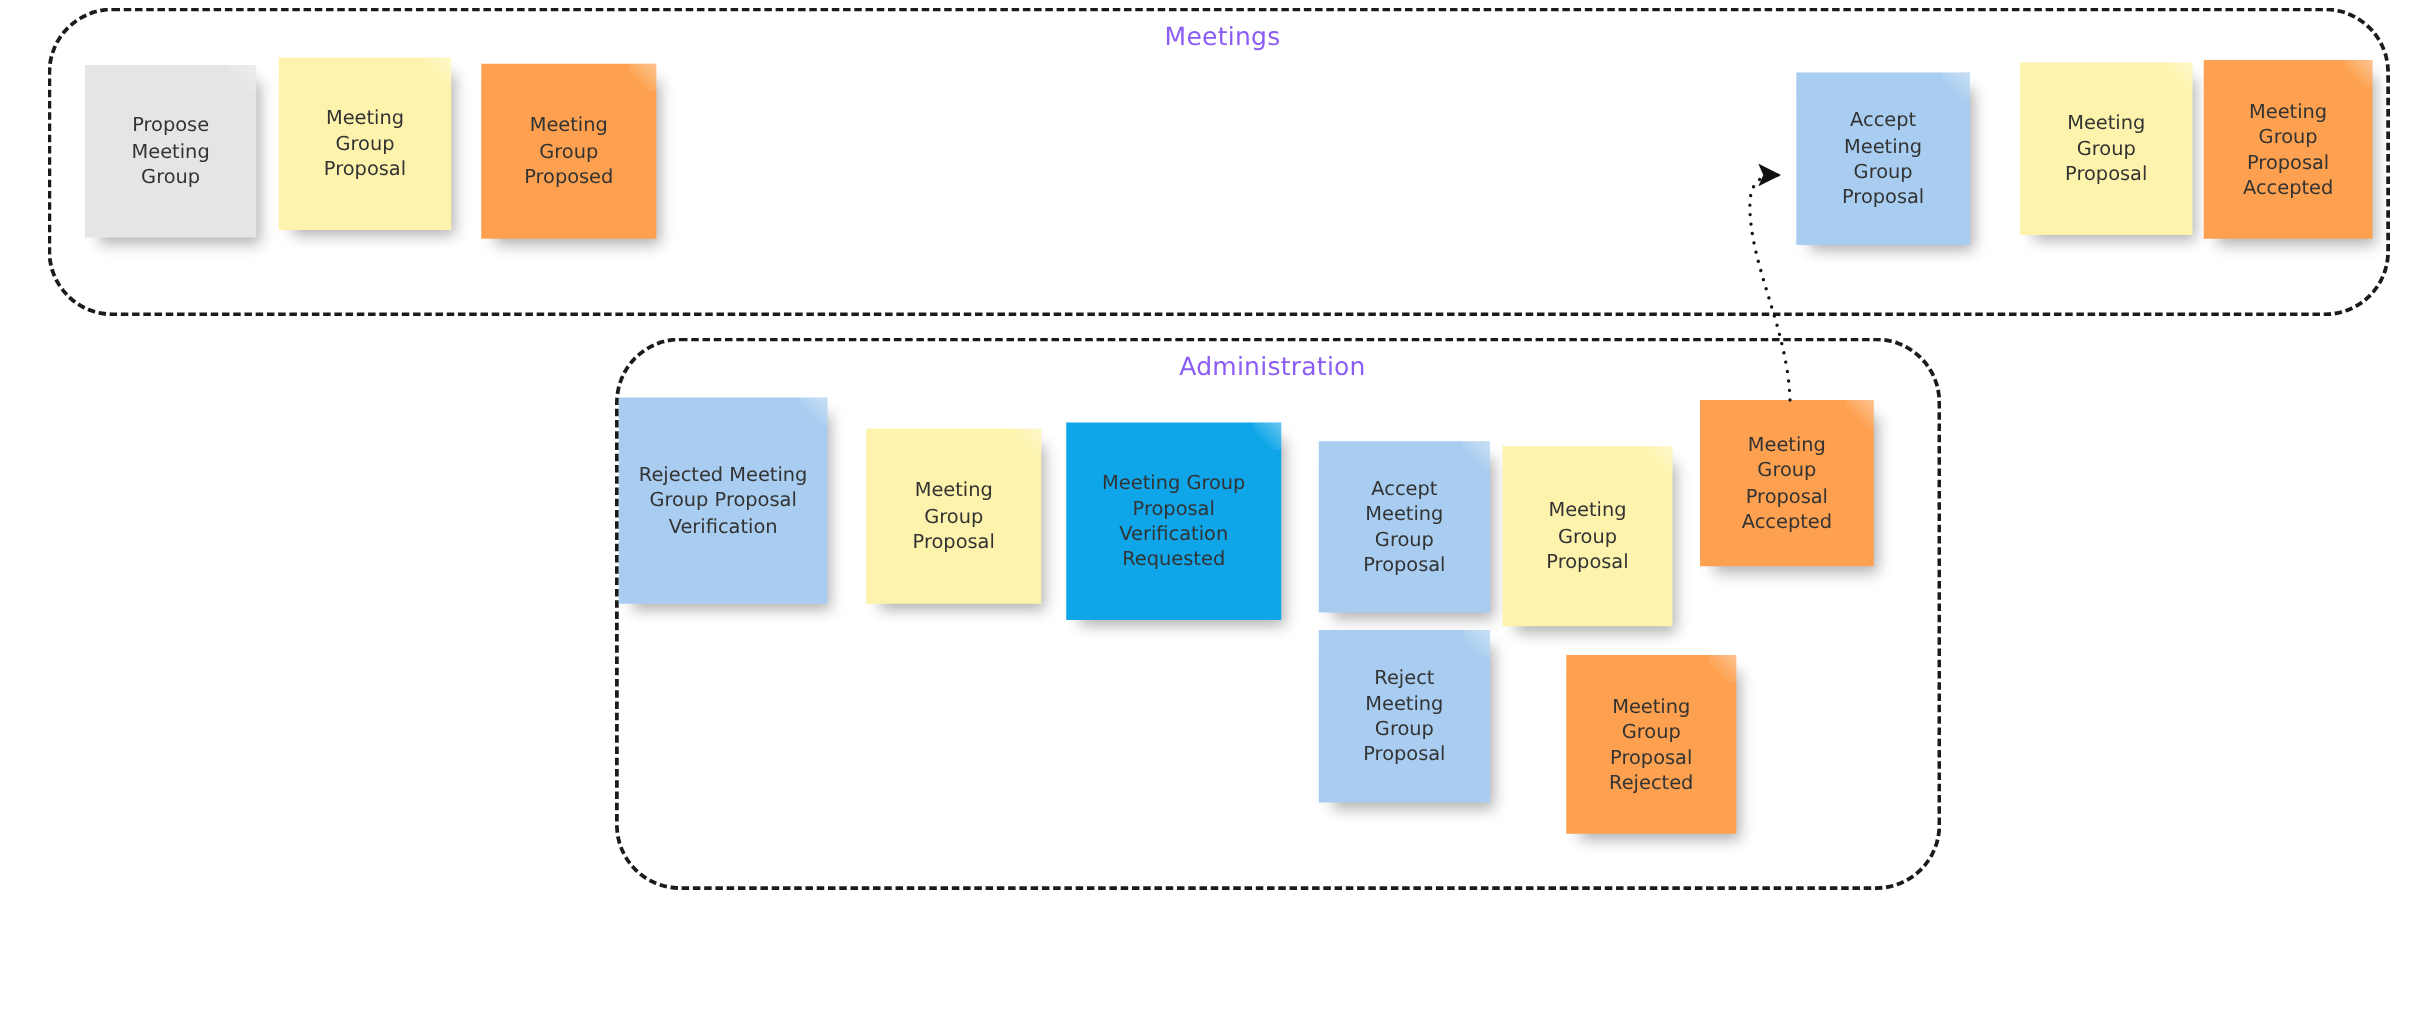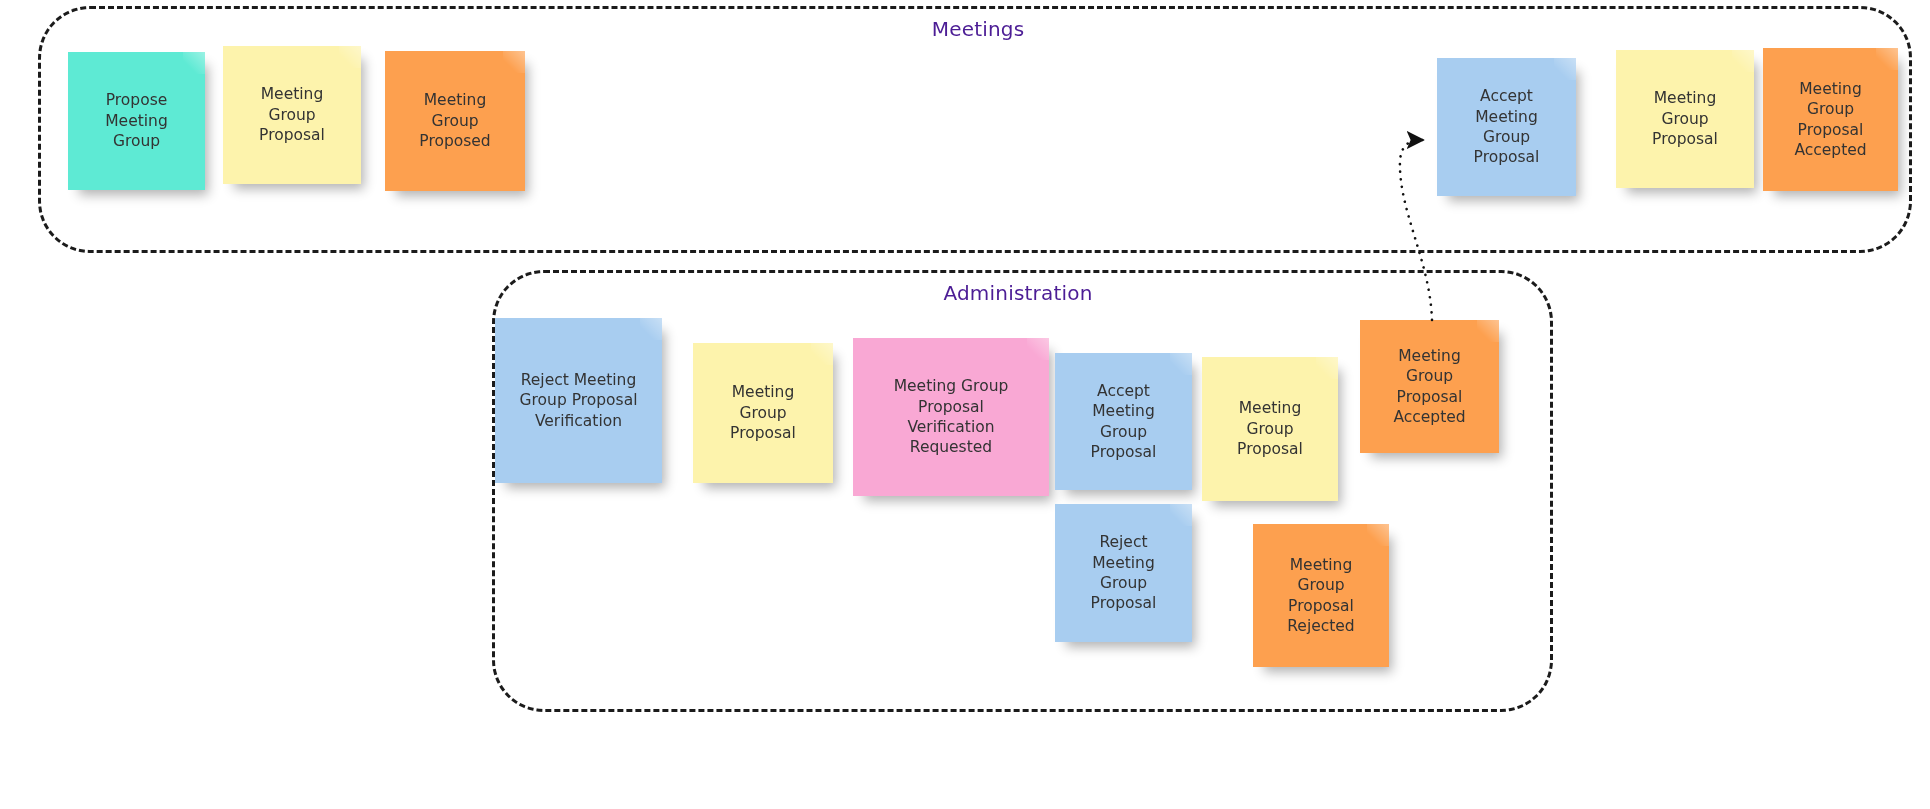--- a/index.html
+++ b/index.html
@@ -27,21 +27,21 @@
     border-radius: 52px;
     background: transparent;
   }
   .lane-title {
     position: absolute;
     top: 8px;
     left: 0;
     width: 100%;
     text-align: center;
     font-size: 20px;
-    color: #4c1d95;
+    color: #8b5cf6;
     letter-spacing: .2px;
     white-space: nowrap;
     pointer-events: none;
   }
 
   
   .note {
     position: absolute;
     box-sizing: border-box;
     display: flex;
@@ -86,47 +86,47 @@
 
   <div class="lane" id="lane-meetings" style="left: 38px; top: 6px; width: 1874px; height: 247px; border-color: rgb(27, 27, 27);">
     <div class="lane-title" style="left: 537px; width: 800px;">Meetings</div>
   </div>
 
   <div class="lane" id="lane-administration" style="left: 492px; top: 270px; width: 1061px; height: 442px; border-color: rgb(27, 27, 27);">
     <div class="lane-title" style="left: 123px; width: 800px;">Administration</div>
   </div>
 
   <div id="notes-layer">
-      <div class="note blue" style="left: 68px; top: 52px; width: 137px; height: 138px; background: #5eead4;"><span>Propose
+      <div class="note blue" style="left: 68px; top: 52px; width: 137px; height: 138px; background: #e5e5e5;"><span>Propose
 Meeting
 Group</span></div>
       <div class="note yellow" style="left: 223px; top: 46px; width: 138px; height: 138px; background: rgb(253, 243, 172);"><span>Meeting
 Group
 Proposal</span></div>
       <div class="note orange" style="left: 385px; top: 51px; width: 140px; height: 140px; background: rgb(253, 160, 79);"><span>Meeting
 Group
 Proposed</span></div>
       <div class="note blue" style="left: 1437px; top: 58px; width: 139px; height: 138px; background: rgb(168, 205, 240);"><span>Accept
 Meeting
 Group
 Proposal</span></div>
       <div class="note yellow" style="left: 1616px; top: 50px; width: 138px; height: 138px; background: rgb(253, 243, 172);"><span>Meeting
 Group
 Proposal</span></div>
       <div class="note orange" style="left: 1763px; top: 48px; width: 135px; height: 143px; background: rgb(253, 160, 79);"><span>Meeting
 Group
 Proposal
 Accepted</span></div>
-      <div class="note blue" style="left: 495px; top: 318px; width: 167px; height: 165px; background: rgb(168, 205, 240);"><span>Reject Meeting
+      <div class="note blue" style="left: 495px; top: 318px; width: 167px; height: 165px; background: rgb(168, 205, 240);"><span>Rejected Meeting
 Group Proposal
 Verification</span></div>
       <div class="note yellow" style="left: 693px; top: 343px; width: 140px; height: 140px; background: rgb(253, 243, 172);"><span>Meeting
 Group
 Proposal</span></div>
-      <div class="note orange" style="left: 853px; top: 338px; width: 196px; height: 158px; background: #f9a8d4;"><span>Meeting Group
+      <div class="note orange" style="left: 853px; top: 338px; width: 172px; height: 158px; background: #0ea5e9;"><span>Meeting Group
 Proposal
 Verification
 Requested</span></div>
       <div class="note blue" style="left: 1055px; top: 353px; width: 137px; height: 137px; background: rgb(168, 205, 240);"><span>Accept
 Meeting
 Group
 Proposal</span></div>
       <div class="note yellow" style="left: 1202px; top: 357px; width: 136px; height: 144px; background: rgb(253, 243, 172);"><span>Meeting
 Group
 Proposal</span></div>

